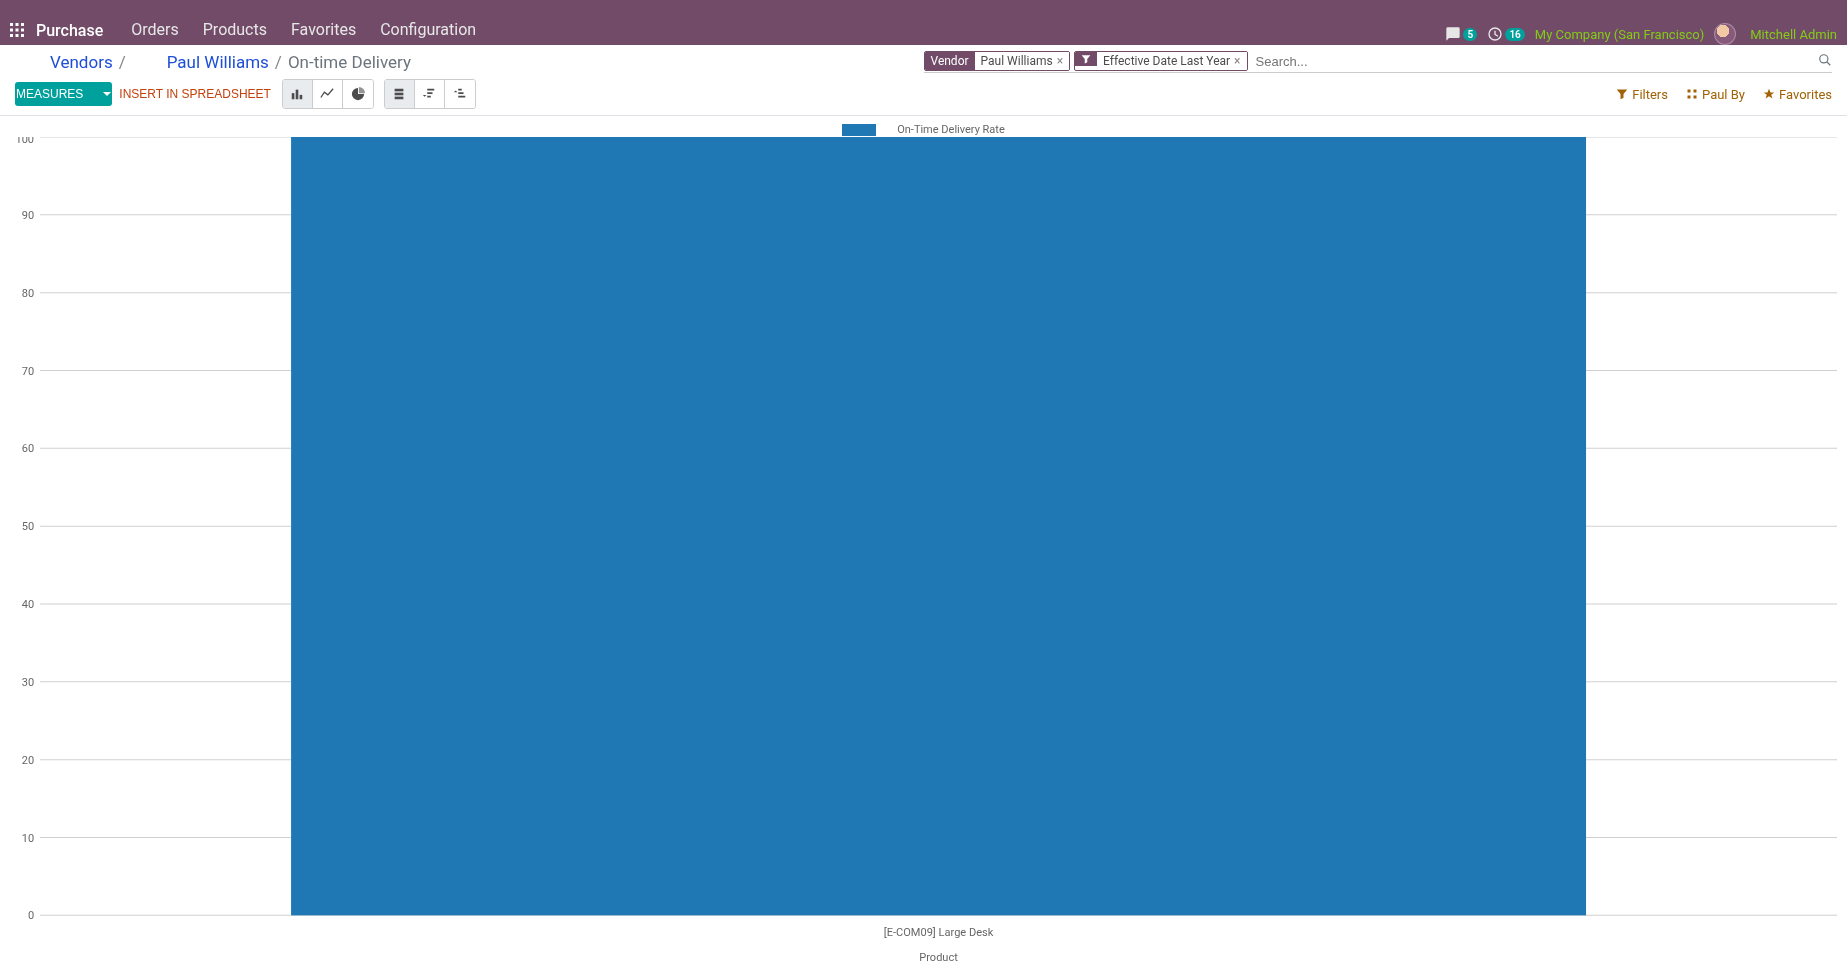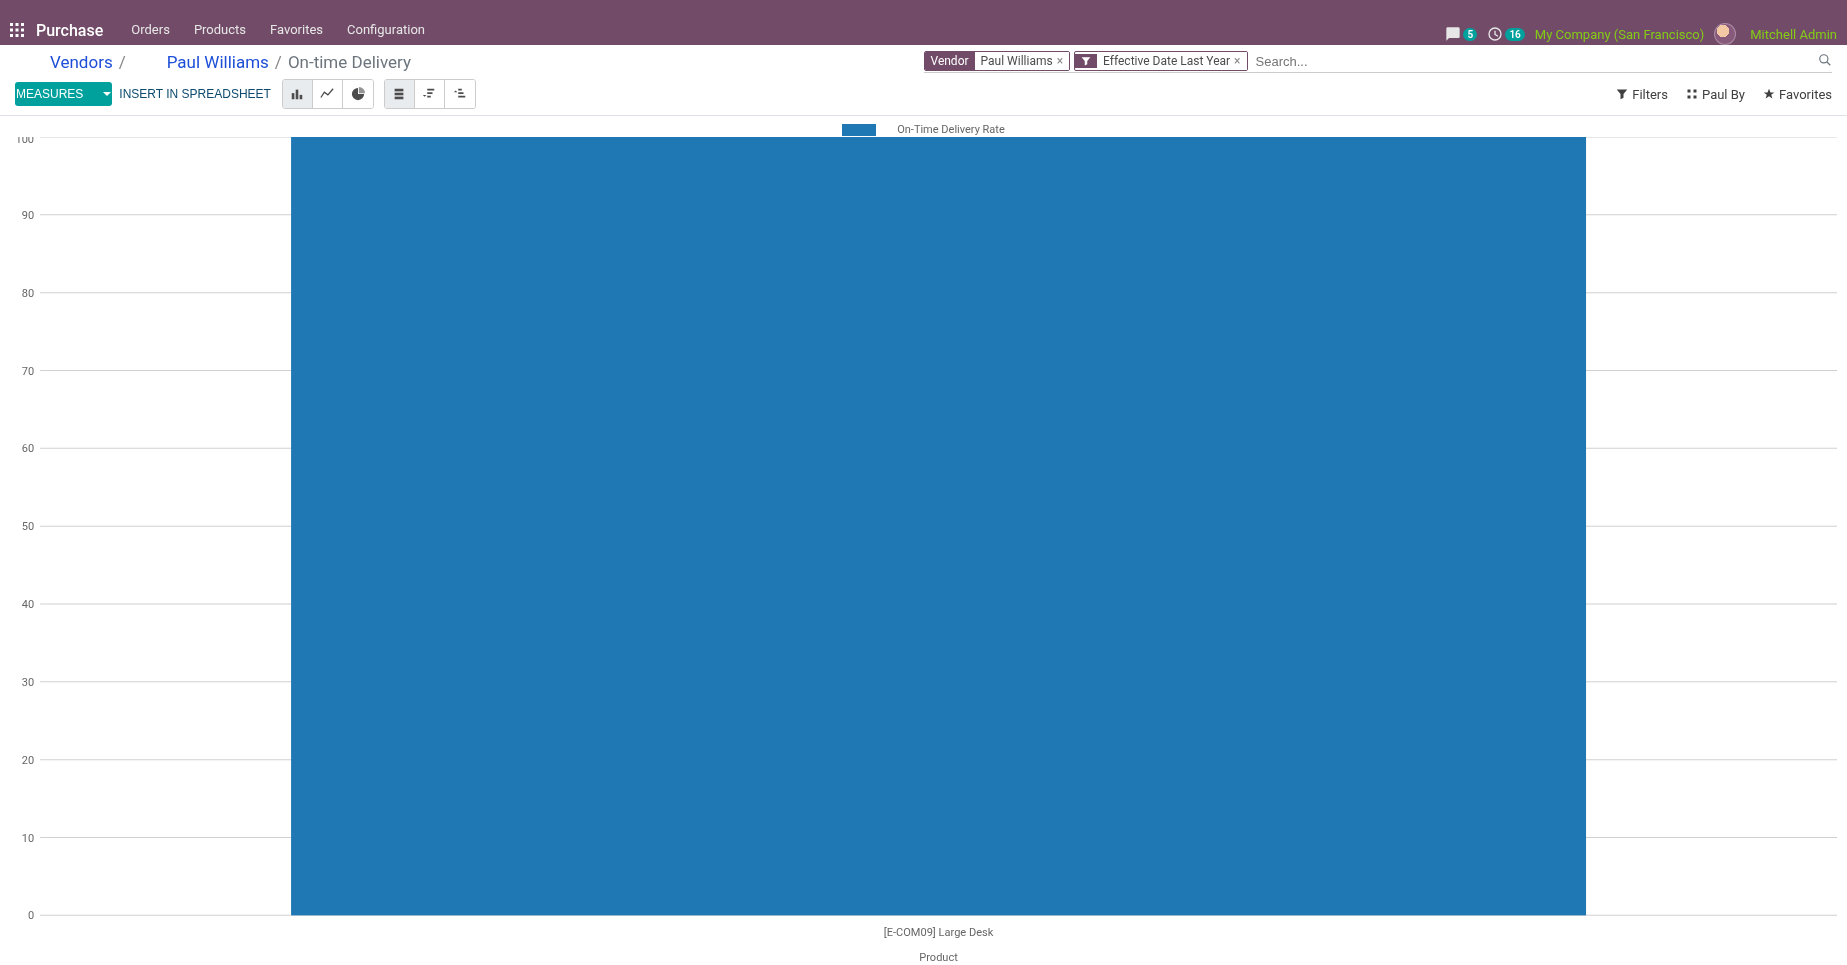--- a/index.html
+++ b/index.html
@@ -24,21 +24,21 @@
   .apps-icon {
     width: 14px; height: 14px;
     display: inline-flex; align-items:center; justify-content:center;
     margin-right: 8px;
     cursor:pointer;
   }
   .apps-icon svg { width:14px; height:14px; }
   .brand { font-size: 16px; font-weight: 500; color:#fff; margin-right: 14px; cursor:pointer;}
   .topnav-item {
     padding: 0 10px;
-    font-size: 13px;
+    font-size: 16px;
     color: #e7e7e7;
     cursor: pointer;
     line-height: 30px;
   }
   .topnav-right { margin-left:auto; display:flex; align-items:center; gap:10px; }
   .nav-iconwrap { position:relative; display:flex; align-items:center; cursor:pointer; color:#e7e7e7; }
   .nav-iconwrap svg { width:16px; height:16px; }
   .nav-badge {
     background:#00A09D; color:#fff; font-size:10px; font-weight:600;
     border-radius:8px; padding:0 4px; min-width:14px; text-align:center;
@@ -63,21 +63,21 @@
   .breadcrumb { font-size: 17px; display:flex; align-items:center; gap:6px; flex:0 0 auto;}
   .breadcrumb a { color:#1d4ed8; text-decoration:none; cursor:pointer;margin-left:35px;}
   .breadcrumb .sep { color:#888;}
   .breadcrumb .current { color:#6c757d;}
   .cp-search {
     margin-left:auto; display:flex; align-items:center; gap:4px;
     border-bottom:1px solid #ccc; padding-bottom:1px;
     width: 50%;
   }
   .search-chip {
-    display:inline-flex; align-items:center;
+    display:inline-flex; align-items:flex-start;
     border:1px solid #714B67; border-radius:2px;
     font-size:12px; overflow:hidden; height:20px;
   }
   .chip-key { background:#714B67; color:#fff; padding:2px 6px; display:flex; align-items:center;}
   .chip-key svg{ width:10px;height:10px; fill:#fff;}
   .chip-val { background:#fff; color:#4c4c4c; padding:2px 6px; display:flex; align-items:center; gap:4px;}
   .chip-close { color:#888; cursor:pointer; font-size:12px; line-height:1;}
   .search-input {
     border:none; outline:none; flex:1; font-size:13px; padding:2px 4px;
     color:#495057; background:transparent;
@@ -90,32 +90,32 @@
   }
   .btn {
     border:1px solid transparent; border-radius:3px;
     padding:4px 0; font-size:12px; cursor:pointer;
     display:inline-flex; align-items:center; gap:20px;
   }
   .btn-primary { background:#00A09D; color:#fff; text-transform:uppercase; font-weight:500;}
   .btn-primary .caret-down{
     width:0;height:0;border-left:4px solid transparent;border-right:4px solid transparent;border-top:4px solid #fff;
   }
-  .btn-link { background:transparent; color:#0c4a6e; text-transform:uppercase; font-weight:500; margin-left:6px;}
+  .btn-link { background:transparent; color:#c2410c; text-transform:uppercase; font-weight:500; margin-left:6px;}
   .view-toggle-group { display:flex; margin-left:10px; border:1px solid #ccc; border-radius:3px; overflow:hidden;}
   .view-toggle {
     width:30px; height:28px; display:flex; align-items:center; justify-content:center;
     cursor:pointer; color:#4c4c4c; border-right:1px solid #ccc; background:#fff;
   }
   .view-toggle:last-child{border-right:none;}
   .view-toggle.active { background:#e9ecef;}
   .view-toggle svg{width:14px;height:14px;}
 
   .cp-tools { margin-left:auto; display:flex; align-items:center; gap:18px;}
-  .cp-tool { display:flex; align-items:center; gap:4px; cursor:pointer; color:#404040;}
+  .cp-tool { display:flex; align-items:center; gap:4px; cursor:pointer; color:#a16207;}
   .cp-tool svg{width:12px;height:12px;}
 
   
   .chart-wrap {
     padding: 4px 10px 10px 10px;
     display:flex; flex-direction:column;
     height: calc(965px - 30px - 65px);
   }
   .legend {
     display:flex; justify-content:center; align-items:center; gap:21px;

